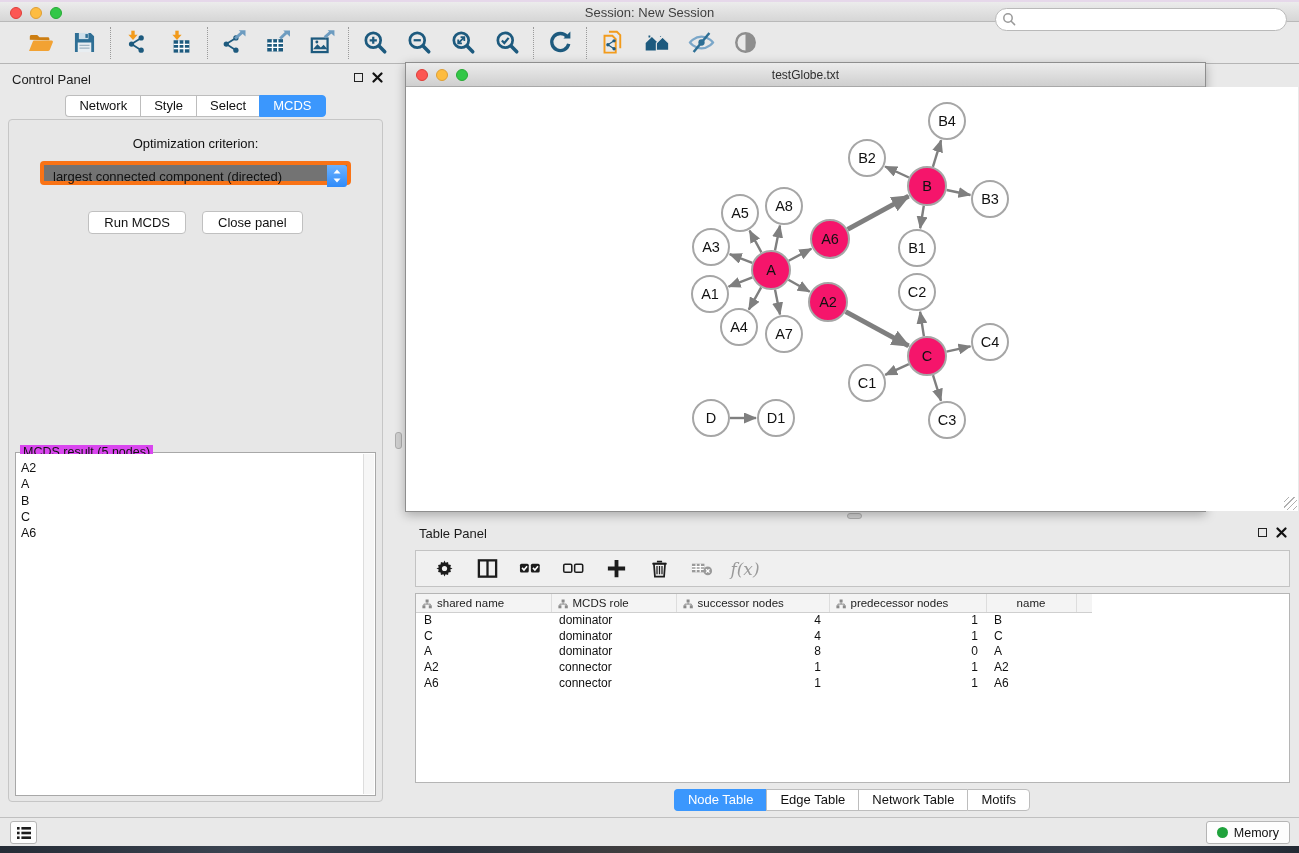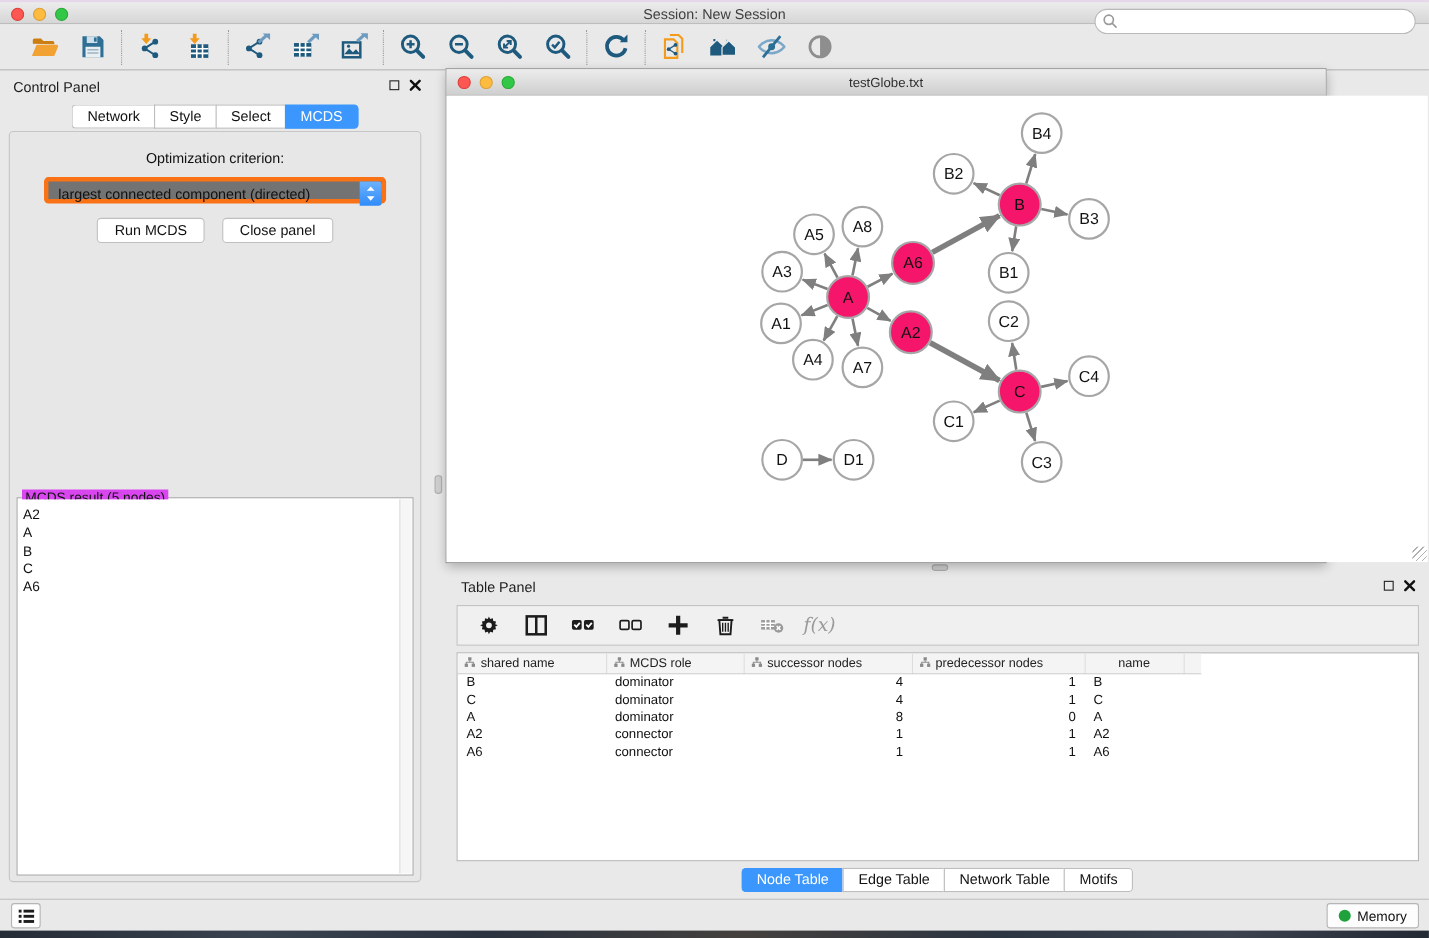--- a/index.html
+++ b/index.html
@@ -46,21 +46,21 @@
 
   .cp-box { position:absolute; left:8px; top:55px; width:375px; height:683px;
     background:#e7e7e7; border:1px solid #c6c6c6; border-radius:4px; }
   .opt-label { margin-top:16px; text-align:center; font-size:13px; color:#111; }
   .select { position:relative; width:311px; height:24px; margin:10px auto 0; background:#737373;
     border:4px solid #f97316; border-radius:4px; cursor:pointer; }
   .select .sel-text { position:absolute; left:9px; top:4px; font-size:13px; color:#111;
     white-space:nowrap; }
   .select .stepper { position:absolute; right:0; top:0; width:20px; height:22px;
     background:linear-gradient(#6db2fd,#2f8bfa); border-radius:0 3px 3px 0; }
-  .btn-row { margin-top:13px; display:flex; justify-content:center; gap:16px; }
+  .btn-row { margin-top:26px; display:flex; justify-content:center; gap:16px; }
   .mac-btn { background:#fff; border:1px solid #c0c0c0; border-radius:4px; height:23px;
     padding:0 15px; font-size:13px; color:#111; font-family:"Liberation Sans",sans-serif; cursor:pointer; }
 
   .result-fieldset { position:absolute; left:6px; top:332px; width:361px; height:344px;
     border:1px solid #a8a8a8; background:#fff; }
   .result-legend { position:absolute; left:4px; top:-8px; background:#d946ef; padding:0 3px;
     font-size:12.5px; color:#111; }
   .result-list { position:absolute; inset:1px 12px 1px 1px; background:#fff; padding:6px 0 0 4px; }
   .result-scroll { position:absolute; top:1px; right:1px; bottom:1px; width:11px;
     background:#f6f6f6; border-left:1px solid #ddd; }
@@ -91,21 +91,21 @@
     gap:19px; padding-left:16px; }
   .tp-btn { width:24px; height:24px; display:flex; align-items:center; justify-content:center; cursor:pointer; }
   .tp-btn.disabled { cursor:default; }
   .fx { font-family:"DejaVu Serif", serif; font-style:italic; font-size:17px; color:#9a9a9a; }
   .tp-table { position:absolute; left:10px; top:73px; width:875px; height:190px;
     background:#fff; border:1px solid #b5b5b5; overflow:hidden; }
   table.grid { border-collapse:collapse; table-layout:fixed; }
   table.grid th { height:18px; background:#f4f4f4; border-bottom:1px solid #cfcfcf;
     border-right:1px solid #ddd; font-weight:normal; font-size:11.5px; color:#222;
     padding:0 6px; white-space:nowrap; }
-  table.grid th .hcell { display:flex; align-items:flex-start; gap:5px; justify-content:flex-start; }
+  table.grid th .hcell { display:flex; align-items:flex-end; gap:5px; justify-content:flex-start; }
   table.grid th .hcell.center { justify-content:center; }
   table.grid td { font-size:12px; color:#111; height:15.7px; padding:0 8px;
     white-space:nowrap; overflow:hidden; }
   td.num { text-align:right; padding-right:14px; }
   .tp-tabs { position:absolute; left:0; right:0; bottom:1px; display:flex; justify-content:center; }
 
   
   .status-bar { position:absolute; left:0; top:817px; width:1299px; height:29px;
     background:#e9e9e9; border-top:1px solid #c0c0c0;text-decoration:underline; }
   .list-btn { position:absolute; left:10px; top:3px; width:27px; height:23px; background:#fdfdfd;

